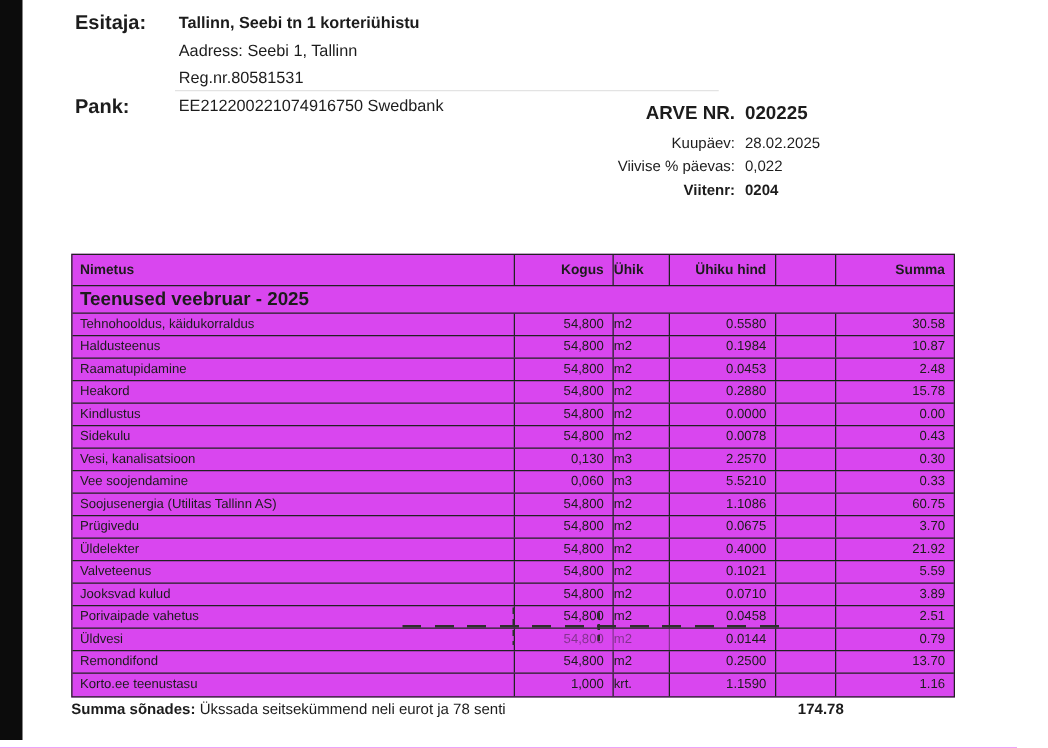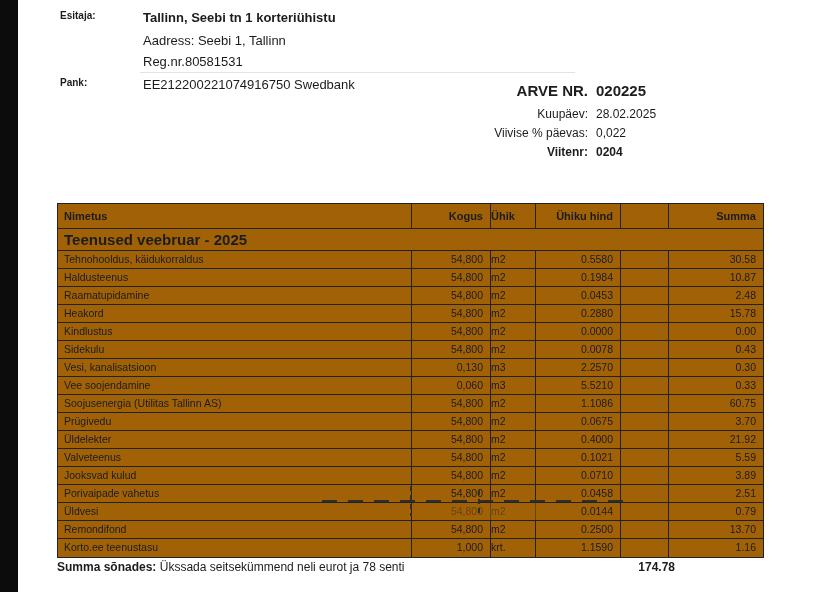--- a/index.html
+++ b/index.html
@@ -9,21 +9,21 @@
     background: #ffffff;
     color: #1c1c1c;
     position: relative;
     overflow: hidden;
   }
   .scan-bar-left {
     position: absolute; left: 0; top: 0; width: 18px; height: 592px;
     background: #0c0c0c;
   }
   
-  .hdr-label { position: absolute; font-weight: bold; font-size: 10px; }
+  .hdr-label { position: absolute; font-weight: bold; font-size: 16px; }
   .hdr-text  { position: absolute; font-size: 13px; }
   #esitaja-label { left: 60px; top: 10px; }
   #esitaja-name  { left: 143px; top: 10px; font-weight: bold; }
   #address-line  { left: 143px; top: 33px; }
   #reg-line      { left: 143px; top: 54px; }
   #pank-label    { left: 60px; top: 77px; }
   #bank-line     { left: 143px; top: 77px; }
   .faint-rule {
     position: absolute; left: 140px; top: 72px; width: 435px; height: 1px;
     background: #e3e3e3;
@@ -34,21 +34,21 @@
     display: grid; grid-template-columns: 1fr 92px;
     font-size: 12px; line-height: 19px;
   }
   .meta-row .m-label { text-align: right; padding-right: 0; }
   .meta-row .m-value { text-align: left; padding-left: 8px; }
   .meta-row.title-row { font-size: 15px; font-weight: bold; line-height: 22px; margin-bottom: 3px; }
   .meta-row.bold { font-weight: bold; }
   
   .invoice-table {
     position: absolute; left: 57px; top: 203px; width: 707px;
-    border: 1px solid #222; background: #a16207;
+    border: 1px solid #222; background: #d946ef;
   }
   .t-head, .t-row {
     display: grid;
     grid-template-columns: 354px 79px 45px 85px 48px 94px;
   }
   .t-head { height: 25px; border-bottom: 1px solid #222; }
   .t-head .cell {
     font-weight: bold; font-size: 11px; line-height: 24px;
   }
   .t-section {

